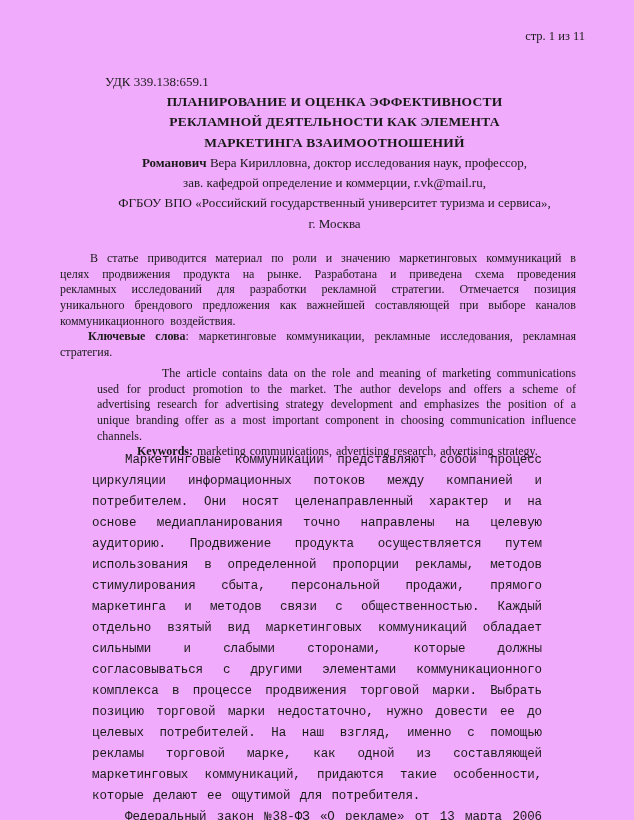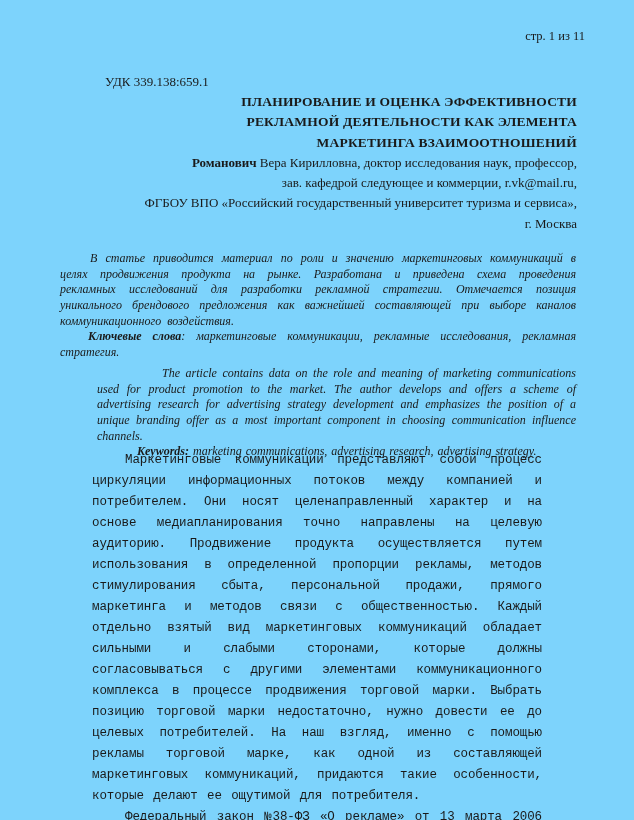--- a/index.html
+++ b/index.html
@@ -4,21 +4,21 @@
 <style>
   html, body {
     margin: 0;
     padding: 0;
     background: #ffffff;
   }
   .page {
     position: relative;
     width: 634px;
     height: 820px;
-    background: #7dd3fc;
+    background: #f0abfc;
     font-family: "Liberation Serif", "DejaVu Serif", serif;
     color: #1a1a1a;
     overflow: hidden;
   }
   .page-num {
     position: absolute;
     top: 29px;
     right: 49px;
     font-size: 12.5px;
     white-space: nowrap;
@@ -28,21 +28,21 @@
     top: 74px;
     left: 105px;
     font-size: 13px;
     white-space: nowrap;
   }
   .head-block {
     position: absolute;
     top: 92px;
     left: 92px;
     right: 57px;
-    text-align: right;
+    text-align: center;
     line-height: 20.3px;
   }
   .title-line {
     font-size: 13.5px;
     font-weight: bold;
     letter-spacing: 0.2px;
   }
   .author-line {
     font-size: 13px;
   }
@@ -57,21 +57,20 @@
   }
   .abs-en {
     position: absolute;
     top: 366px;
     left: 60px;
     right: 58px;
   }
   .abs-p, .abs-kw {
     margin: 0;
     font-size: 12px;
-    font-style: italic;
     line-height: 15.65px;
     text-align: justify;
     word-spacing: 3px;
   }
   .abs-ru .abs-p  { text-indent: 30px; }
   .abs-ru .abs-kw { text-indent: 28px; }
   .abs-en .abs-p  { text-indent: 65px; word-spacing: 1px; margin-left: 37px; }
   .abs-en .abs-kw { text-indent: 77px; word-spacing: 1px; }
   .kw-label {
     font-weight: bold;
@@ -106,21 +105,21 @@
   <div class="udc">УДК 339.138:659.1</div>
 
   <div class="head-block">
     <div class="title-line">ПЛАНИРОВАНИЕ И ОЦЕНКА ЭФФЕКТИВНОСТИ</div>
     <div class="title-line">РЕКЛАМНОЙ ДЕЯТЕЛЬНОСТИ КАК ЭЛЕМЕНТА</div>
     <div class="title-line">МАРКЕТИНГА ВЗАИМООТНОШЕНИЙ</div>
 
     <div class="author-line">
       <span class="author-surname">Романович</span><span> Вера Кирилловна, доктор исследования наук, профессор,</span>
     </div>
-    <div class="author-line">зав. кафедрой следующее и коммерции, r.vk@mail.ru,</div>
+    <div class="author-line">зав. кафедрой определение и коммерции, r.vk@mail.ru,</div>
     <div class="author-line">ФГБОУ ВПО «Российский государственный университет туризма и сервиса»,</div>
     <div class="author-line">г. Москва</div>
   </div>
 
   <div class="abs-ru">
     <p class="abs-p">В статье приводится материал по роли и значению маркетинговых коммуникаций в целях продвижения продукта на рынке. Разработана и приведена схема проведения рекламных исследований для разработки рекламной стратегии. Отмечается позиция уникального брендового предложения как важнейшей составляющей при выборе каналов коммуникационного воздействия.</p>
     <p class="abs-kw">
       <span class="kw-label">Ключевые слова</span><span>: маркетинговые коммуникации, рекламные исследования, рекламная стратегия.</span>
     </p>
   </div>

